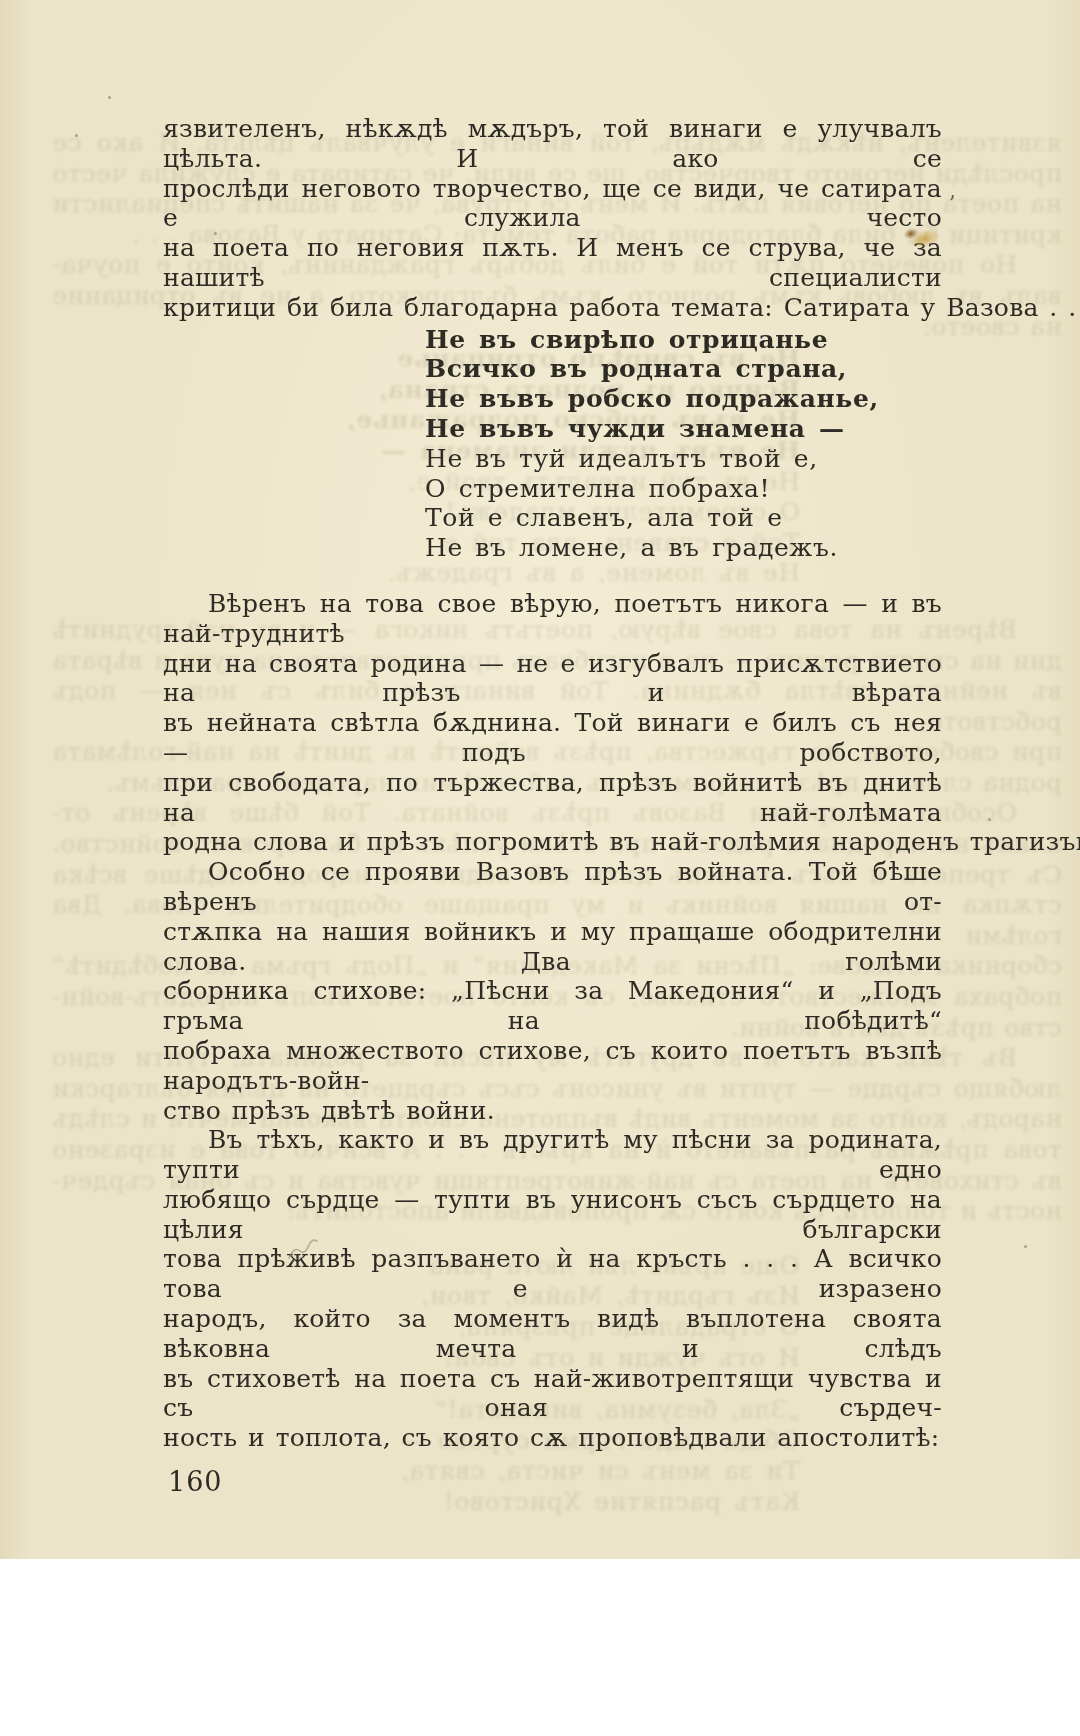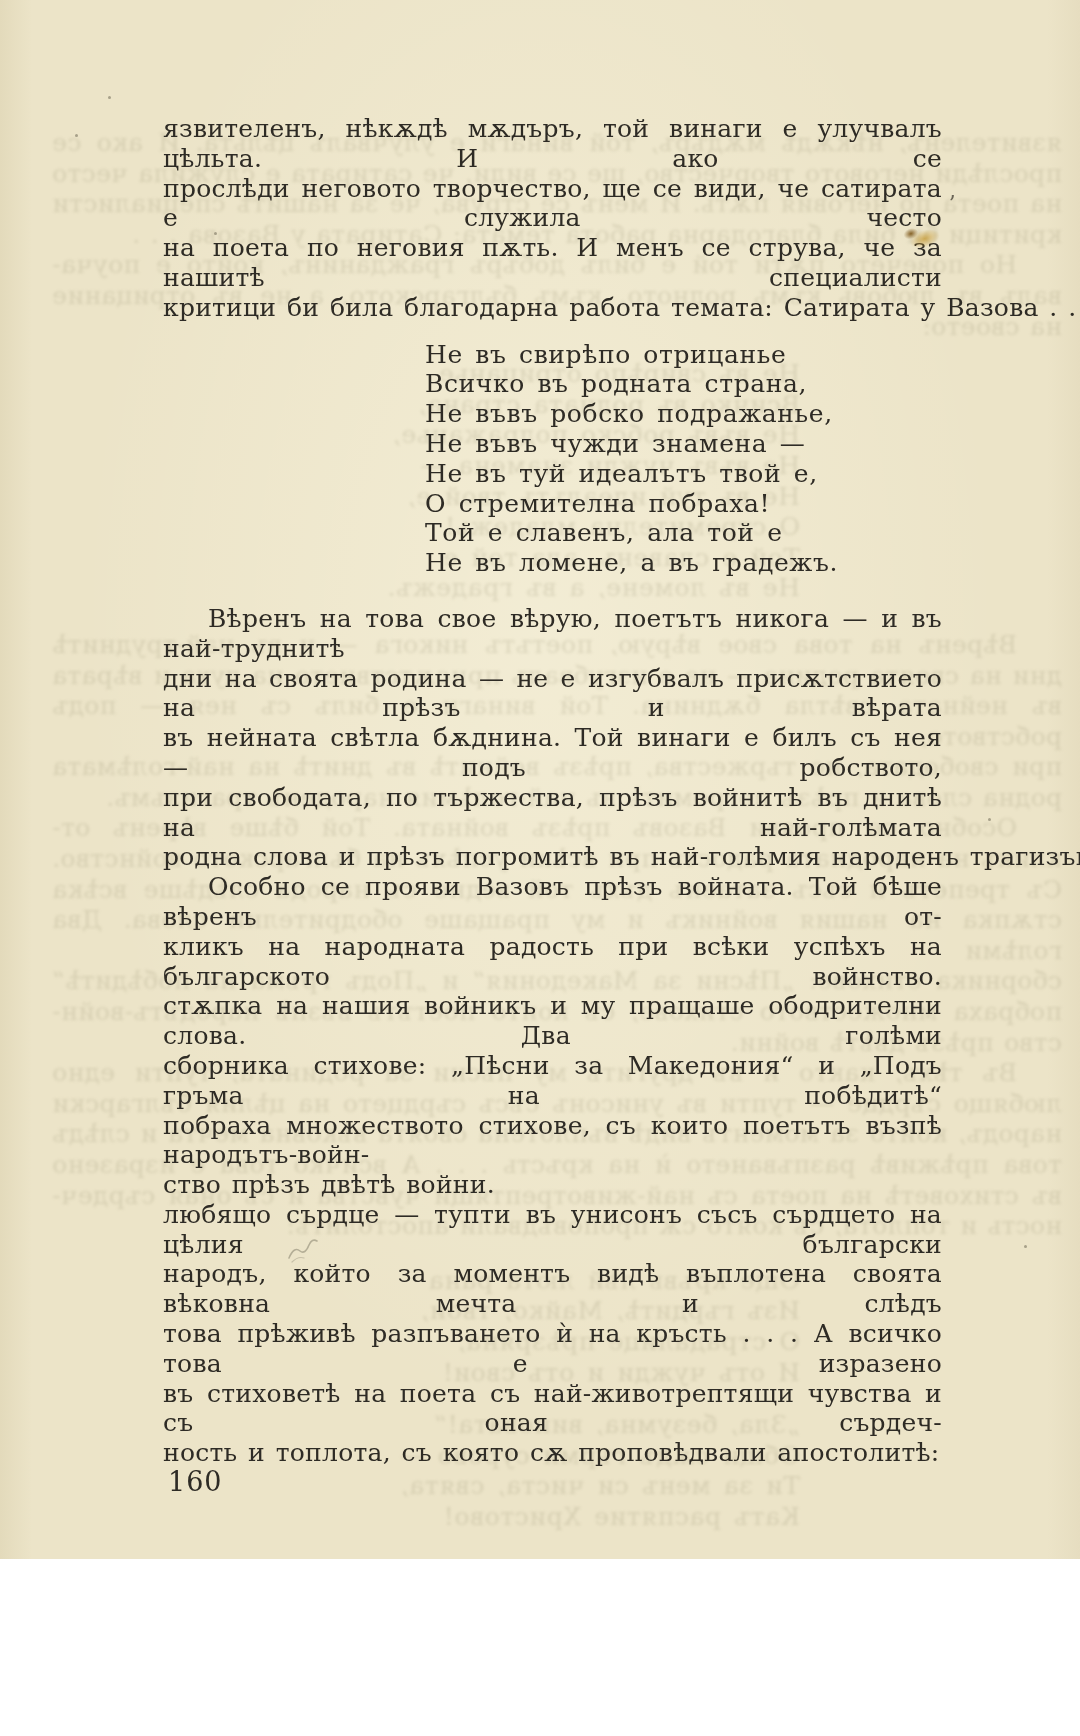--- a/index.html
+++ b/index.html
@@ -42,21 +42,21 @@
   }
   .line { white-space: nowrap; text-align: left; }
   .para .line.just {
     white-space: normal;
     text-align: justify;
     text-align-last: justify;
   }
   .para .line.indent { text-indent: 45px; }
   .verse { margin-left: 262px; }
   .verse .line { letter-spacing: 0.6px; word-spacing: 4px; }
-  .v1 { margin-top: 17px; }
+  .v1 { margin-top: 2px; font-weight: bold; }
   .v2 { }
   .p3 { margin-top: 26px; }
   .v3 { margin-top: 24px; }
   .v4 { margin-top: 22px; }
   .page-number {
     position: absolute;
     left: 168px; top: 1466px;
     color: #2e2b25;
     font-size: 27px;
     letter-spacing: 1px;
@@ -181,30 +181,30 @@
       </div>
       <div class="para p3">
         <div class="line indent just">Вѣренъ на това свое вѣрую, поетътъ никога — и въ най-труднитѣ</div>
         <div class="line just">дни на своята родина — не е изгубвалъ присѫтствието на прѣзъ и вѣрата</div>
         <div class="line just">въ нейната свѣтла бѫднина. Той винаги е билъ съ нея — подъ робството,</div>
         <div class="line just">при свободата, по тържества, прѣзъ войнитѣ въ днитѣ на най-голѣмата</div>
         <div class="line">родна слова и прѣзъ погромитѣ въ най-голѣмия народенъ трагизъмъ.</div>
       </div>
       <div class="para">
         <div class="line indent just">Особно се прояви Вазовъ прѣзъ войната. Той бѣше вѣренъ от-</div>
-        <div class="line just">кликъ на народната радость при всѣки успѣхъ на българското войнство.</div>
         <div class="line just">стѫпка на нашия войникъ и му пращаше ободрителни слова. Два голѣми</div>
         <div class="line just">сборника стихове: „Пѣсни за Македония“ и „Подъ гръма на побѣдитѣ“</div>
         <div class="line just">побраха множеството стихове, съ които поетътъ възпѣ народътъ-войн-</div>
         <div class="line">ство прѣзъ двѣтѣ войни.</div>
       </div>
       <div class="para">
+        <div class="line indent just">Въ тѣхъ, както и въ другитѣ му пѣсни за родината, тупти едно</div>
         <div class="line just">любящо сърдце — тупти въ унисонъ съсъ сърдцето на цѣлия български</div>
+        <div class="line just">това прѣживѣ разпъването ѝ на кръсть . . . А всичко това е изразено</div>
         <div class="line just">народъ, който за моментъ видѣ въплотена своята вѣковна мечта и слѣдъ</div>
-        <div class="line just">това прѣживѣ разпъването ѝ на кръсть . . . А всичко това е изразено</div>
         <div class="line just">въ стиховетѣ на поета съ най-животрептящи чувства и съ оная сърдеч-</div>
         <div class="line">ность и топлота, съ която сѫ проповѣдвали апостолитѣ:</div>
       </div>
     </div>
 
   <div class="page-number">160</div>
 
   <div class="tickmark">ʼ</div>
   <div class="stain"></div>
   <svg class="scribble" width="34" height="30" viewBox="0 0 34 30">

